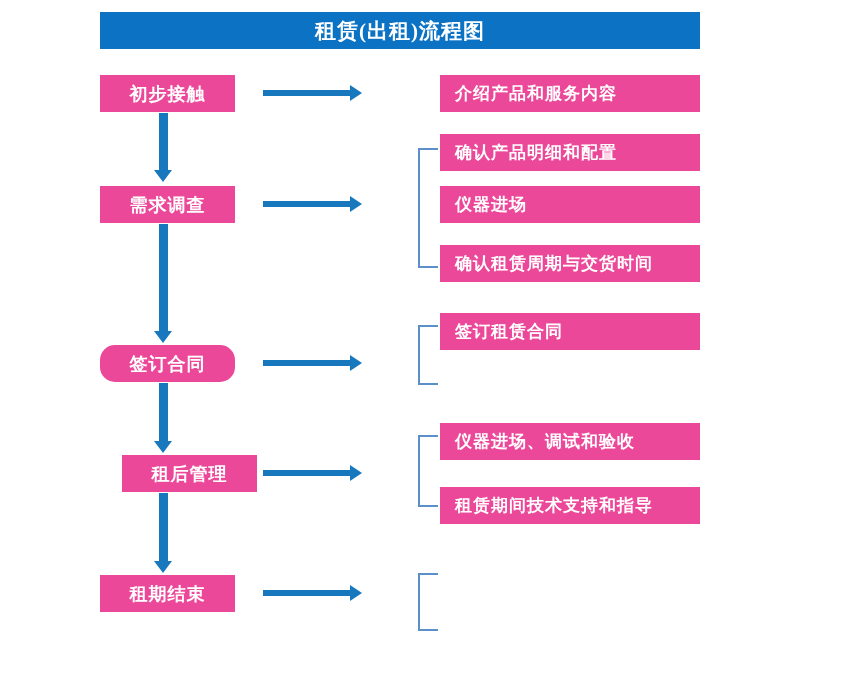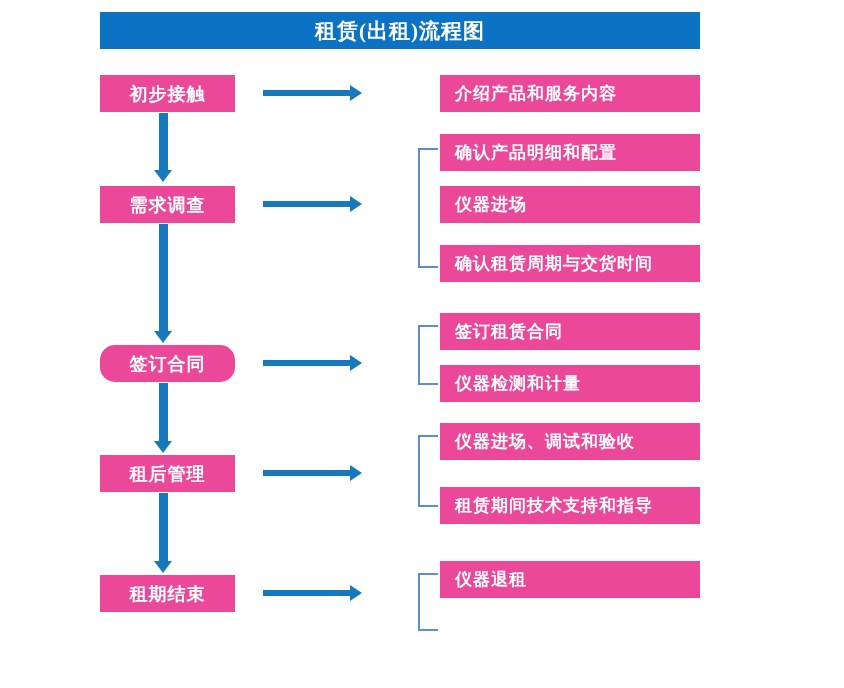--- a/index.html
+++ b/index.html
@@ -109,21 +109,21 @@
 </head>
 <body>
 
 <div id="canvas">
 
   <div class="title-bar">租赁(出租)流程图</div>
 
   <div class="box stage-box" style="top:75px;">初步接触</div>
   <div class="box stage-box" style="top:186px;">需求调查</div>
   <div class="box stage-box" style="top:345px;border-radius:15px;">签订合同</div>
-  <div class="box stage-box" style="top:455px;">租后管理</div>
+  <div class="box stage-box" style="top:455px;margin-left:22px;">租后管理</div>
   <div class="box stage-box" style="top:575px;text-align:right;">租期结束</div>
 
   <div class="v-arrow" style="top:113px; height:58px;"></div>
   <div class="v-arrow" style="top:224px; height:108px;"></div>
   <div class="v-arrow" style="top:383px; height:59px;"></div>
   <div class="v-arrow" style="top:493px; height:69px;"></div>
 
   <div class="h-arrow" style="top:90px;"></div>
   <div class="h-arrow" style="top:201px;"></div>
   <div class="h-arrow" style="top:360px;"></div>
@@ -133,18 +133,16 @@
   <div class="bracket" style="top:148px; height:120px;"></div>
   <div class="bracket" style="top:325px; height:60px;"></div>
   <div class="bracket" style="top:435px; height:72px;"></div>
   <div class="bracket" style="top:573px; height:58px;"></div>
 
   <div class="box detail-box" style="top:75px;">介绍产品和服务内容</div>
   <div class="box detail-box" style="top:134px;">确认产品明细和配置</div>
   <div class="box detail-box" style="top:186px;">仪器进场</div>
   <div class="box detail-box" style="top:245px;">确认租赁周期与交货时间</div>
   <div class="box detail-box" style="top:313px;">签订租赁合同</div>
-  <div class="box detail-box" style="top:365px;">仪器检测和计量</div>
   <div class="box detail-box" style="top:423px;">仪器进场、调试和验收</div>
   <div class="box detail-box" style="top:487px;">租赁期间技术支持和指导</div>
-  <div class="box detail-box" style="top:561px;">仪器退租</div>
 
 </div>
 
 </body></html>

